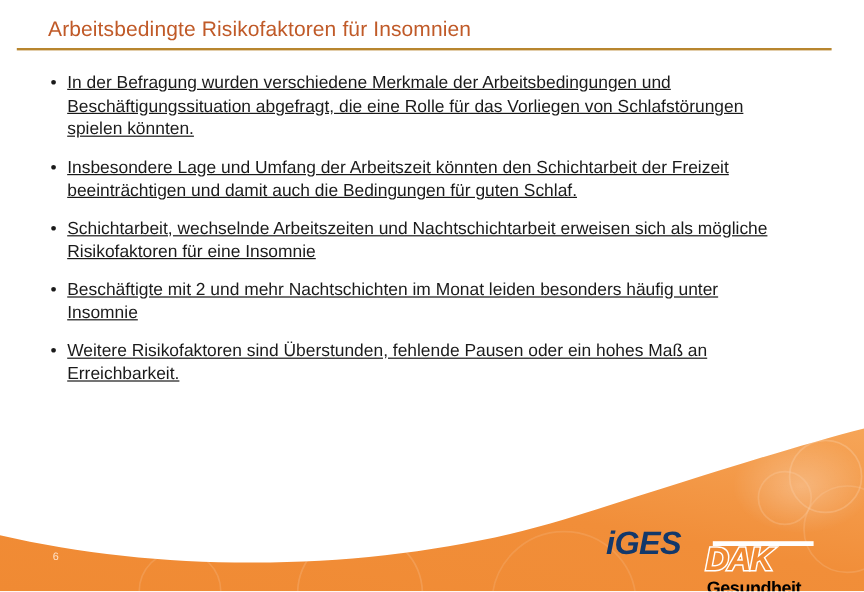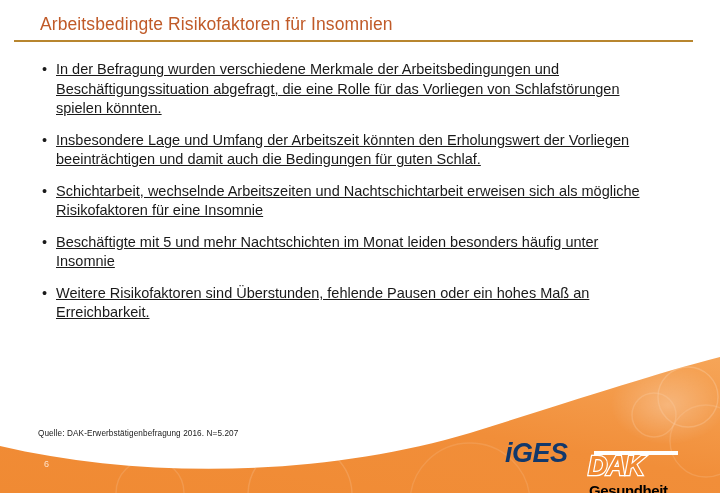--- a/index.html
+++ b/index.html
@@ -172,29 +172,29 @@
     <div class="title-rule"></div>
   </div>
 
   <div class="content">
     <div class="bullet-row">
       <span class="bullet-marker">•</span>
       <span class="bullet-text">In der Befragung wurden verschiedene Merkmale der Arbeitsbedingungen und Beschäftigungssituation abgefragt, die eine Rolle für das Vorliegen von Schlafstörungen spielen könnten.</span>
     </div>
     <div class="bullet-row">
       <span class="bullet-marker">•</span>
-      <span class="bullet-text">Insbesondere Lage und Umfang der Arbeitszeit könnten den Erholungswert der Vorliegen beeinträchtigen und damit auch die Bedingungen für guten Schlaf.</span>
+      <span class="bullet-text">Insbesondere Lage und Umfang der Arbeitszeit könnten den Schichtarbeit der Freizeit beeinträchtigen und damit auch die Bedingungen für guten Schlaf.</span>
     </div>
     <div class="bullet-row">
       <span class="bullet-marker">•</span>
       <span class="bullet-text">Schichtarbeit, wechselnde Arbeitszeiten und Nachtschichtarbeit erweisen sich als mögliche Risikofaktoren für eine Insomnie</span>
     </div>
     <div class="bullet-row">
       <span class="bullet-marker">•</span>
-      <span class="bullet-text">Beschäftigte mit 5 und mehr Nachtschichten im Monat leiden besonders häufig unter Insomnie</span>
+      <span class="bullet-text">Beschäftigte mit 2 und mehr Nachtschichten im Monat leiden besonders häufig unter Insomnie</span>
     </div>
     <div class="bullet-row">
       <span class="bullet-marker">•</span>
       <span class="bullet-text">Weitere Risikofaktoren sind Überstunden, fehlende Pausen oder ein hohes Maß an Erreichbarkeit.</span>
     </div>
   </div>
 
   <svg class="wave" viewBox="0 0 720 140" preserveAspectRatio="none">
     <defs>
       <linearGradient id="waveGrad" x1="0" y1="1" x2="1" y2="0">
@@ -217,21 +217,20 @@
       <circle cx="688" cy="44" r="30" fill="none" stroke="#ffffff" stroke-opacity="0.35" stroke-width="1.4"></circle>
       <circle cx="654" cy="62" r="22" fill="none" stroke="#ffffff" stroke-opacity="0.30" stroke-width="1.4"></circle>
       <circle cx="706" cy="88" r="36" fill="none" stroke="#ffffff" stroke-opacity="0.25" stroke-width="1.4"></circle>
       <circle cx="300" cy="142" r="52" fill="none" stroke="#ffffff" stroke-opacity="0.28" stroke-width="1.4"></circle>
       <circle cx="150" cy="140" r="34" fill="none" stroke="#ffffff" stroke-opacity="0.25" stroke-width="1.4"></circle>
       <circle cx="470" cy="150" r="60" fill="none" stroke="#ffffff" stroke-opacity="0.22" stroke-width="1.4"></circle>
       <ellipse cx="668" cy="52" rx="58" ry="40" fill="url(#glow)"></ellipse>
     </g>
   </svg>
 
-  <div class="source-note">Quelle: DAK-Erwerbstätigenbefragung 2016. N=5.207</div>
 
   <div class="page-number">6</div>
 
   <div class="iges-logo">iGES</div>
 
   <div class="dak-logo">
     <div class="dak-bar"></div>
     <div class="dak-word">DAK</div>
     <div class="dak-sub">Gesundheit</div>
   </div>

